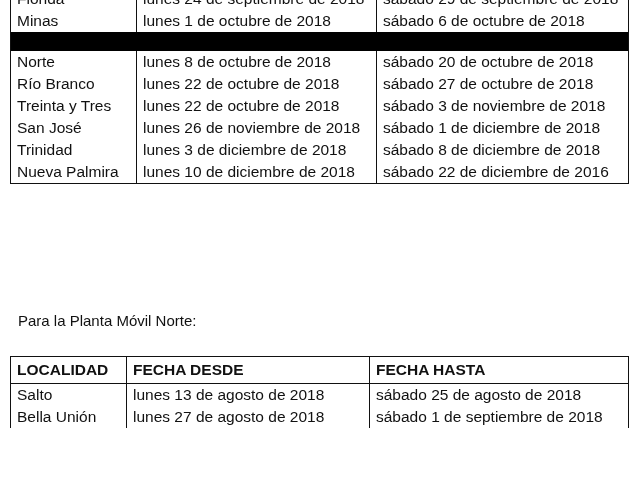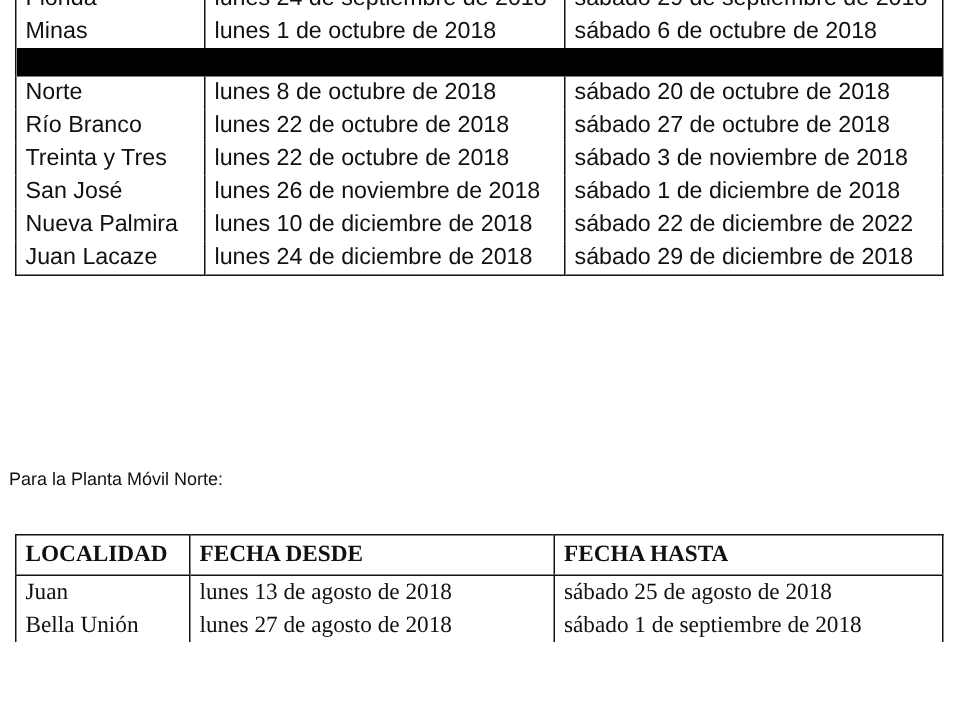--- a/index.html
+++ b/index.html
@@ -11,22 +11,22 @@
   }
   .tbl { position: absolute; border-collapse: collapse; table-layout: fixed; }
   .tbl td { padding: 0 0 0 6px; white-space: nowrap; overflow: hidden; vertical-align: middle; }
   .tbl td + td { border-left: 1.5px solid #111; }
   #top-table { left: 10px; top: -12px; width: 618px; border-left: 1.5px solid #111; border-right: 1.5px solid #111; border-bottom: 1.5px solid #111; }
   #top-table col.c1 { width: 126px; }
   #top-table col.c2 { width: 240px; }
   #top-table col.c3 { width: 252px; }
   #top-table tr.row td { height: 22px; }
   #top-table tr.bar td { height: 19px; background: #000; border-left: none; padding: 0; }
-  .caption { position: absolute; left: 6px; top: 312px; font-size: 12px; }
-  #bottom-table { left: 10px; top: 356px; width: 618px; border: 1.5px solid #111; border-bottom: none; font-family: Liberation Serif, serif; }
+  .caption { position: absolute; left: 18px; top: 312px; font-size: 15px; }
+  #bottom-table { left: 10px; top: 356px; width: 618px; border: 1.5px solid #111; border-bottom: none; }
   #bottom-table col.c1 { width: 116px; }
   #bottom-table col.c2 { width: 243px; }
   #bottom-table col.c3 { width: 259px; }
   #bottom-table tr.head td { height: 26px; font-weight: bold; border-bottom: 1.5px solid #111; }
   #bottom-table tr.row td { height: 22px; }
 </style>
 </head>
 <body>
 
 <table id="top-table" class="tbl">
@@ -63,48 +63,48 @@
       <td>Treinta y Tres</td>
       <td>lunes 22 de octubre de 2018</td>
       <td>sábado 3 de noviembre de 2018</td>
     </tr>
     <tr class="row">
       <td>San José</td>
       <td>lunes 26 de noviembre de 2018</td>
       <td>sábado 1 de diciembre de 2018</td>
     </tr>
     <tr class="row">
+      <td>Trinidad</td>
+      <td>lunes 3 de diciembre de 2018</td>
+      <td>sábado 8 de diciembre de 2018</td>
+    </tr>
+    <tr class="row">
       <td>Nueva Palmira</td>
       <td>lunes 10 de diciembre de 2018</td>
-      <td>sábado 22 de diciembre de 2022</td>
-    </tr>
-    <tr class="row">
-      <td>Juan Lacaze</td>
-      <td>lunes 24 de diciembre de 2018</td>
-      <td>sábado 29 de diciembre de 2018</td>
+      <td>sábado 22 de diciembre de 2016</td>
     </tr>
   </tbody>
 </table>
 
 <div class="caption">Para la Planta Móvil Norte:</div>
 
 <table id="bottom-table" class="tbl">
   <colgroup>
       <col class="c1">
       <col class="c2">
       <col class="c3">
     </colgroup>
   <tbody>
     <tr class="head">
       <td>LOCALIDAD</td>
       <td>FECHA DESDE</td>
       <td>FECHA HASTA</td>
     </tr>
     <tr class="row">
-      <td>Juan</td>
+      <td>Salto</td>
       <td>lunes 13 de agosto de 2018</td>
       <td>sábado 25 de agosto de 2018</td>
     </tr>
     <tr class="row">
       <td>Bella Unión</td>
       <td>lunes 27 de agosto de 2018</td>
       <td>sábado 1 de septiembre de 2018</td>
     </tr>
   </tbody>
 </table>

